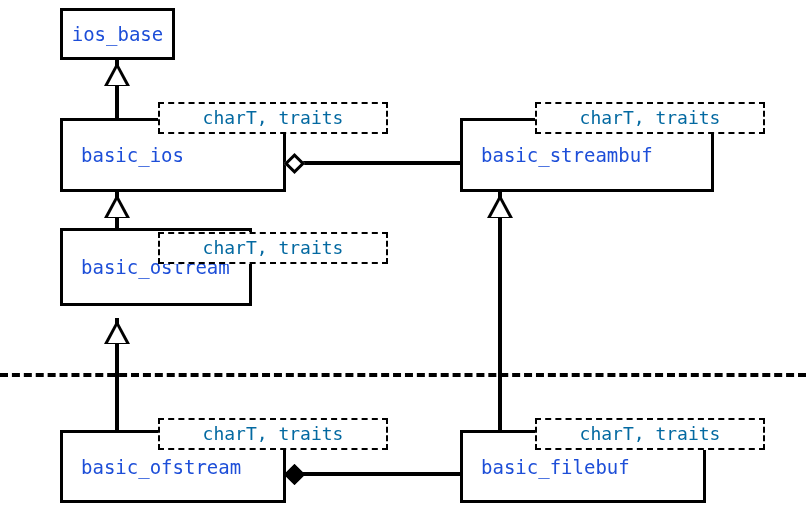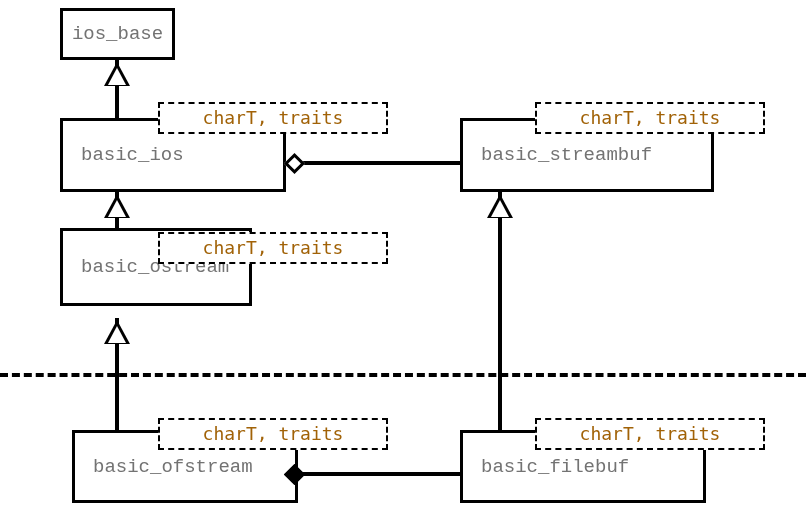--- a/index.html
+++ b/index.html
@@ -25,25 +25,24 @@
     z-index: 4;
   }
   .class-name {
     position: absolute;
     left: 0;
     right: 0;
     top: 50%;
     transform: translateY(-50%);
     text-align: center;
     font-size: 19px;
-    color: #737373;
+    color: #1d4ed8;
     letter-spacing: 0px;
     white-space: nowrap;
     line-height: 1;
-    font-family: Liberation Mono, monospace;
   }
   .class-name.shift-left {
     text-align: left;
     padding-left: 18px;
   }
 
   
   .tmpl-box {
     position: absolute;
     box-sizing: border-box;
@@ -52,21 +51,21 @@
     z-index: 6;
   }
   .tmpl-text {
     position: absolute;
     left: 0;
     right: 0;
     top: 50%;
     transform: translateY(-50%);
     text-align: center;
     font-size: 18px;
-    color: #a16207;
+    color: #0369a1;
     white-space: nowrap;
     line-height: 1;
   }
 
   
   .v-line {
     position: absolute;
     width: 4px;
     background: #000000;
     z-index: 2;
@@ -186,21 +185,21 @@
     <span class="tmpl-text">charT, traits</span>
   </div>
 
   <div class="class-box" style="left:60px; top:228px; width:192px; height:78px;">
     <span class="class-name shift-left">basic_ostream</span>
   </div>
   <div class="tmpl-box" style="left:158px; top:232px; width:230px; height:32px;">
     <span class="tmpl-text">charT, traits</span>
   </div>
 
-  <div class="class-box" style="left:60px; top:430px; width:226px; height:73px;margin-left:12px;">
+  <div class="class-box" style="left:60px; top:430px; width:226px; height:73px;">
     <span class="class-name shift-left">basic_ofstream</span>
   </div>
   <div class="tmpl-box" style="left:158px; top:418px; width:230px; height:32px;">
     <span class="tmpl-text">charT, traits</span>
   </div>
 
   <div class="class-box" style="left:460px; top:430px; width:246px; height:73px;">
     <span class="class-name shift-left">basic_filebuf</span>
   </div>
   <div class="tmpl-box" style="left:535px; top:418px; width:230px; height:32px;">

